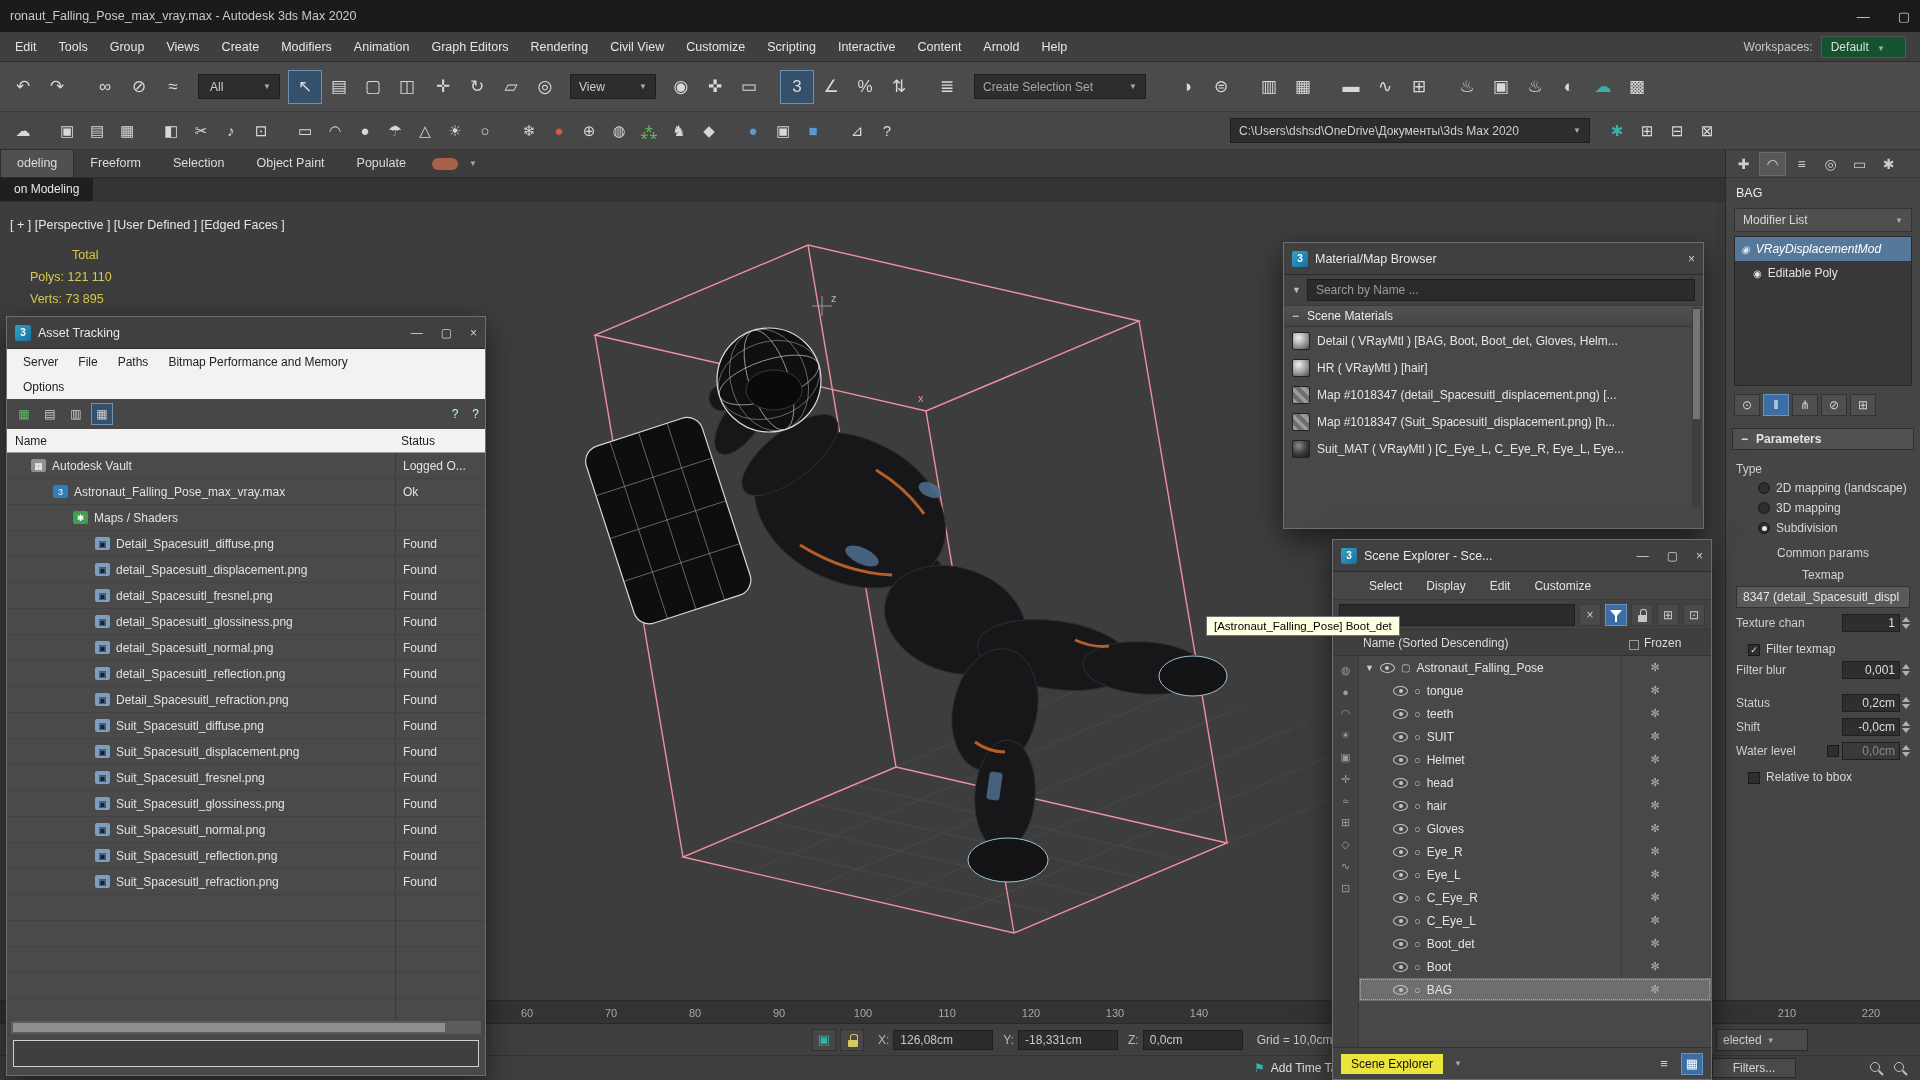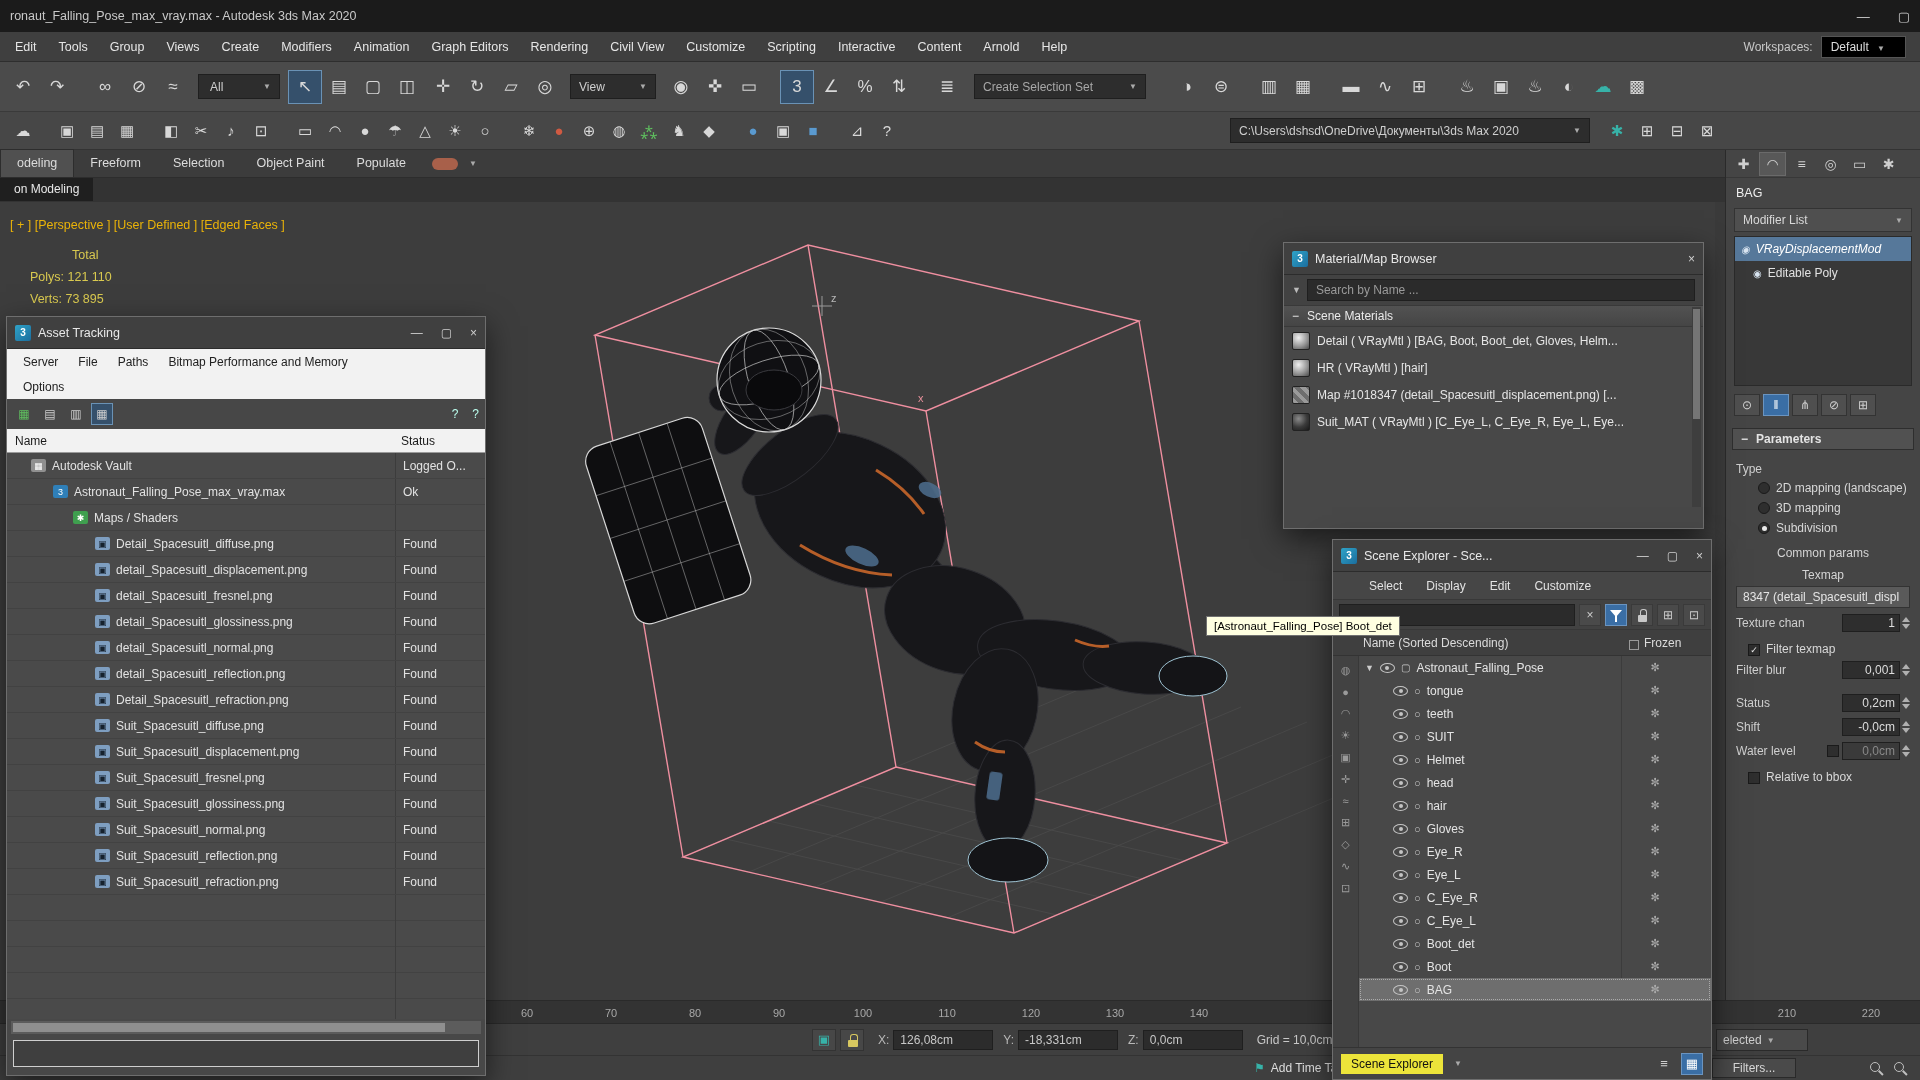--- a/index.html
+++ b/index.html
@@ -11,21 +11,21 @@
   .titlebar { position:absolute; left:0; top:0; width:1920px; height:32px; background:#1b1b1b;
     display:flex; align-items:center; padding:0 10px; color:#c9c9c9; font-size:12.5px; }
   .titlebar .winbtns { margin-left:auto; display:flex; gap:28px; font-size:13px; color:#cfcfcf; }
   .titlebar .winbtns span { cursor:default; }
 
   
   .menubar { position:absolute; left:0; top:32px; width:1920px; height:30px; background:#3f3f3f;
     display:flex; align-items:center; padding:0 4px; border-bottom:1px solid #2e2e2e; }
   .menu-item { padding:0 11px; line-height:30px; color:#e6e6e6; font-size:12.5px; }
   .workspaces { margin-left:auto; display:flex; align-items:center; gap:8px; padding-right:10px; color:#c8c8c8; }
-  .ws-drop { background:#000000; border:1px solid #555; padding:3px 20px 3px 9px; position:relative; color:#ddd; }
+  .ws-drop { background:#14532d; border:1px solid #555; padding:3px 20px 3px 9px; position:relative; color:#ddd; }
   .caret { font-size:8px; color:#aaa; margin-left:5px; }
 
   
   .toolbar1 { position:absolute; left:0; top:62px; width:1920px; height:50px; background:#4b4b4b;
     display:flex; align-items:center; padding:0 6px; border-bottom:1px solid #3a3a3a; gap:2px; }
   .toolbar2 { position:absolute; left:0; top:112px; width:1920px; height:38px; background:#474747;
     display:flex; align-items:center; padding:0 8px; border-bottom:1px solid #333; gap:2px; }
   .tb-icon { width:34px; height:34px; display:inline-flex; align-items:center; justify-content:center;
     font-size:17px; color:#d8d8d8; border:1px solid transparent; flex:0 0 auto; }
   .toolbar2 .tb-icon { width:30px; height:30px; font-size:15px; }
@@ -48,21 +48,21 @@
   .ribbon-tabs { position:absolute; left:0; top:150px; width:1725px; height:28px; background:#3c3c3c;
     display:flex; align-items:flex-end; padding-left:0; border-bottom:1px solid #2d2d2d; }
   .rtab { padding:0 16px; line-height:27px; color:#dcdcdc; font-size:12.5px; }
   .rtab.active { background:#505050; border:1px solid #2d2d2d; border-bottom:none; }
   .ribbon-pill { width:26px; height:12px; border-radius:6px; background:#a8604a; margin:0 6px 7px 10px; }
   .ribbon-subtab-row { position:absolute; left:0; top:178px; width:1725px; height:24px; background:#333; }
   .rsubtab { display:inline-block; background:#1f1f1f; color:#e8e8e8; padding:0 14px; line-height:23px; font-size:12px; }
 
   
   .viewport { position:absolute; left:0; top:202px; width:1715px; height:798px; background:#3d3d3d; overflow:hidden; }
-  .vp-label { position:absolute; left:10px; top:16px; color:#eab308; font-size:12.5px; }
+  .vp-label { position:absolute; left:10px; top:16px; color:#e5e5e5; font-size:12.5px; }
   .vp-stats { position:absolute; left:30px; top:42px; color:#d9c94f; font-size:12.5px; line-height:22px; }
   .vp-stats .t { padding-left:42px; }
 
   
   .ruler { position:absolute; left:0; top:1000px; width:1920px; height:24px; background:#333;
     border-top:1px solid #2a2a2a; border-bottom:1px solid #2a2a2a; }
   .tick { position:absolute; bottom:4px; transform:translateX(-50%); color:#a8a8a8; font-size:11px; }
   .statusrow { position:absolute; left:0; top:1024px; width:1920px; height:32px; background:#3f3f3f;
     display:flex; align-items:center; border-bottom:1px solid #333; }
   .bottomrow { position:absolute; left:0; top:1056px; width:1920px; height:24px; background:#3f3f3f;
@@ -814,20 +814,24 @@
       <div class="mm-item thumb-sphere">
         <span class="mm-thumb"></span>
         <span class="mm-label">HR ( VRayMtl ) [hair]</span>
       </div>
 
       <div class="mm-item thumb-map">
         <span class="mm-thumb"></span>
         <span class="mm-label">Map #1018347 (detail_Spacesuitl_displacement.png) [...</span>
       </div>
 
+      <div class="mm-item thumb-map">
+        <span class="mm-thumb"></span>
+        <span class="mm-label">Map #1018347 (Suit_Spacesuitl_displacement.png) [h...</span>
+      </div>
 
       <div class="mm-item thumb-dark">
         <span class="mm-thumb"></span>
         <span class="mm-label">Suit_MAT ( VRayMtl ) [C_Eye_L, C_Eye_R, Eye_L, Eye...</span>
       </div>
     </div>
   <div class="mm-scroll">
       <span class="thumb"></span>
     </div>
 </div>

